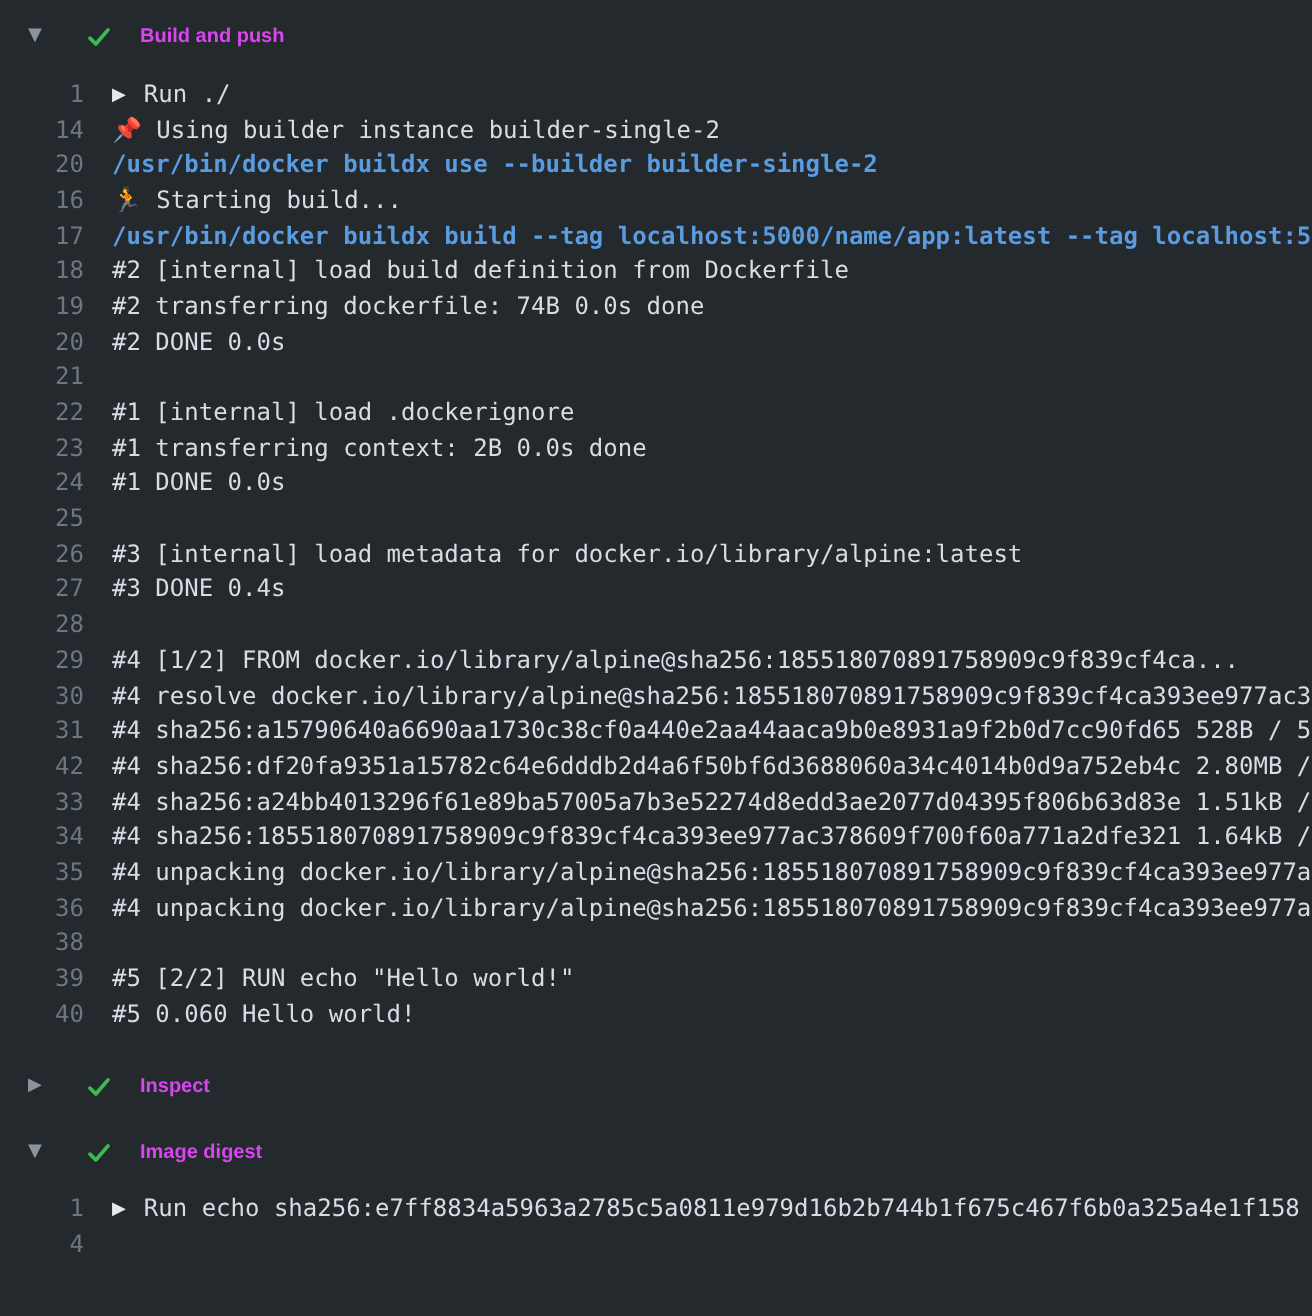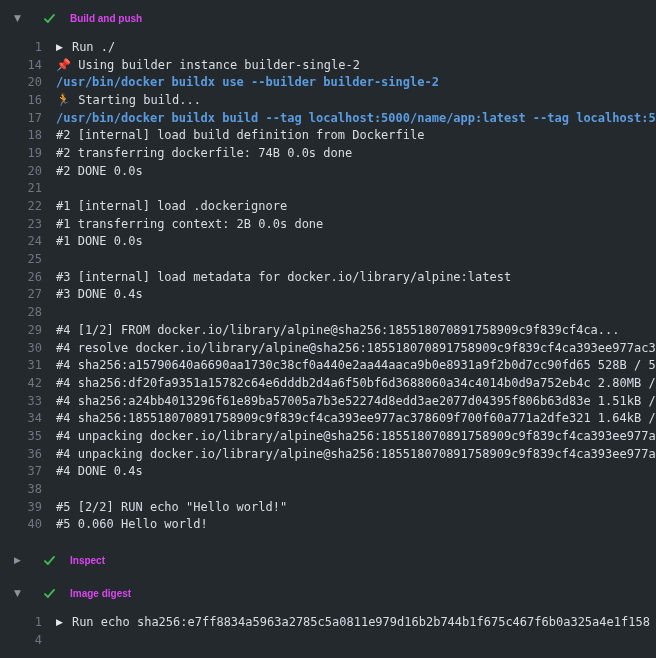--- a/index.html
+++ b/index.html
@@ -79,21 +79,20 @@
         <div class="row"><span class="num">27</span><span class="txt">#3 DONE 0.4s</span></div>
         <div class="row"><span class="num">28</span><span class="txt"></span></div>
         <div class="row"><span class="num">29</span><span class="txt">#4 [1/2] FROM docker.io/library/alpine@sha256:185518070891758909c9f839cf4ca...</span></div>
         <div class="row"><span class="num">30</span><span class="txt">#4 resolve docker.io/library/alpine@sha256:185518070891758909c9f839cf4ca393ee977ac378609f700f60a771a2dfe321</span></div>
         <div class="row"><span class="num">31</span><span class="txt">#4 sha256:a15790640a6690aa1730c38cf0a440e2aa44aaca9b0e8931a9f2b0d7cc90fd65 528B / 528B</span></div>
         <div class="row"><span class="num">42</span><span class="txt">#4 sha256:df20fa9351a15782c64e6dddb2d4a6f50bf6d3688060a34c4014b0d9a752eb4c 2.80MB / 2.80MB</span></div>
         <div class="row"><span class="num">33</span><span class="txt">#4 sha256:a24bb4013296f61e89ba57005a7b3e52274d8edd3ae2077d04395f806b63d83e 1.51kB / 1.51kB</span></div>
         <div class="row"><span class="num">34</span><span class="txt">#4 sha256:185518070891758909c9f839cf4ca393ee977ac378609f700f60a771a2dfe321 1.64kB / 1.64kB</span></div>
         <div class="row"><span class="num">35</span><span class="txt">#4 unpacking docker.io/library/alpine@sha256:185518070891758909c9f839cf4ca393ee977ac378609f700f60a771a2dfe321</span></div>
         <div class="row"><span class="num">36</span><span class="txt">#4 unpacking docker.io/library/alpine@sha256:185518070891758909c9f839cf4ca393ee977ac378609f700f60a771a2dfe321</span></div>
-        <div class="row"><span class="num">37</span><span class="txt">#4 DONE 0.4s</span></div>
         <div class="row"><span class="num">38</span><span class="txt"></span></div>
         <div class="row"><span class="num">39</span><span class="txt">#5 [2/2] RUN echo "Hello world!"</span></div>
         <div class="row"><span class="num">40</span><span class="txt">#5 0.060 Hello world!</span></div>
       </div>
     </section>
     <section class="sec">
       <div class="sec-header">
         <span class="chev">▶</span>
         <span class="check"><svg width="15" height="15" viewBox="0 0 16 16">
             <path d="M3.2 8.6 L6.3 11.7 L12.8 4.2" fill="none" stroke="#3fb950" stroke-width="2" stroke-linecap="round" stroke-linejoin="round"></path>

